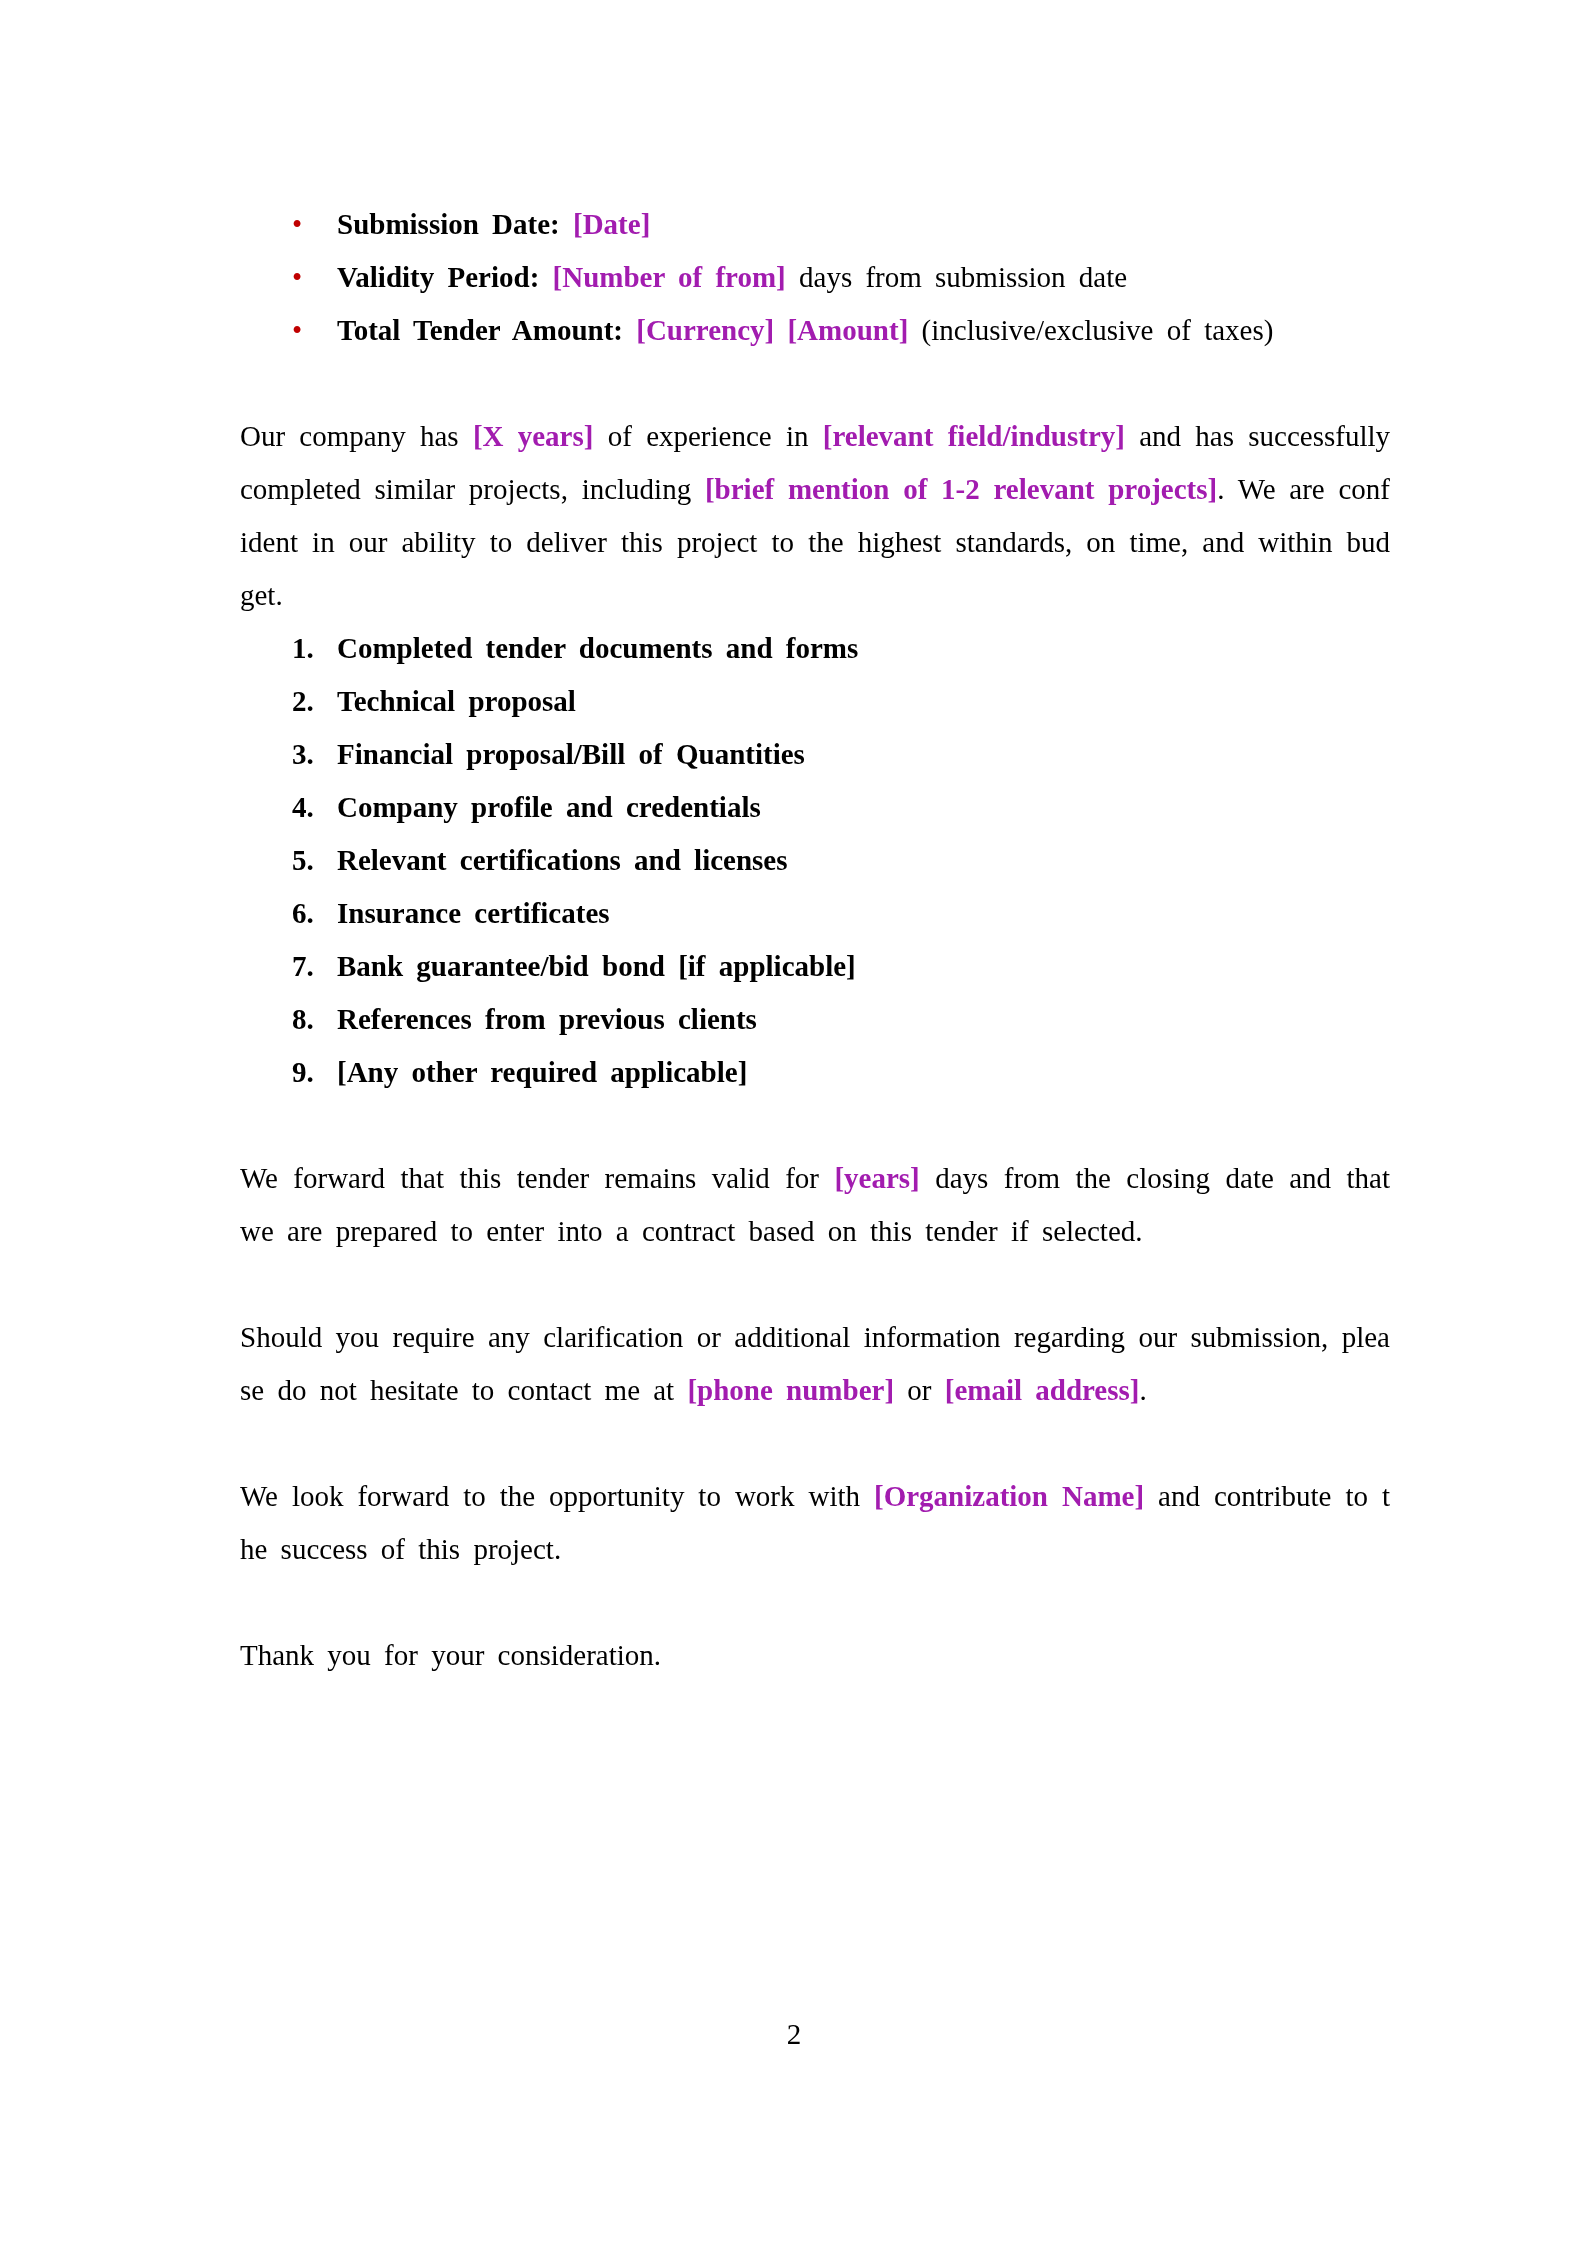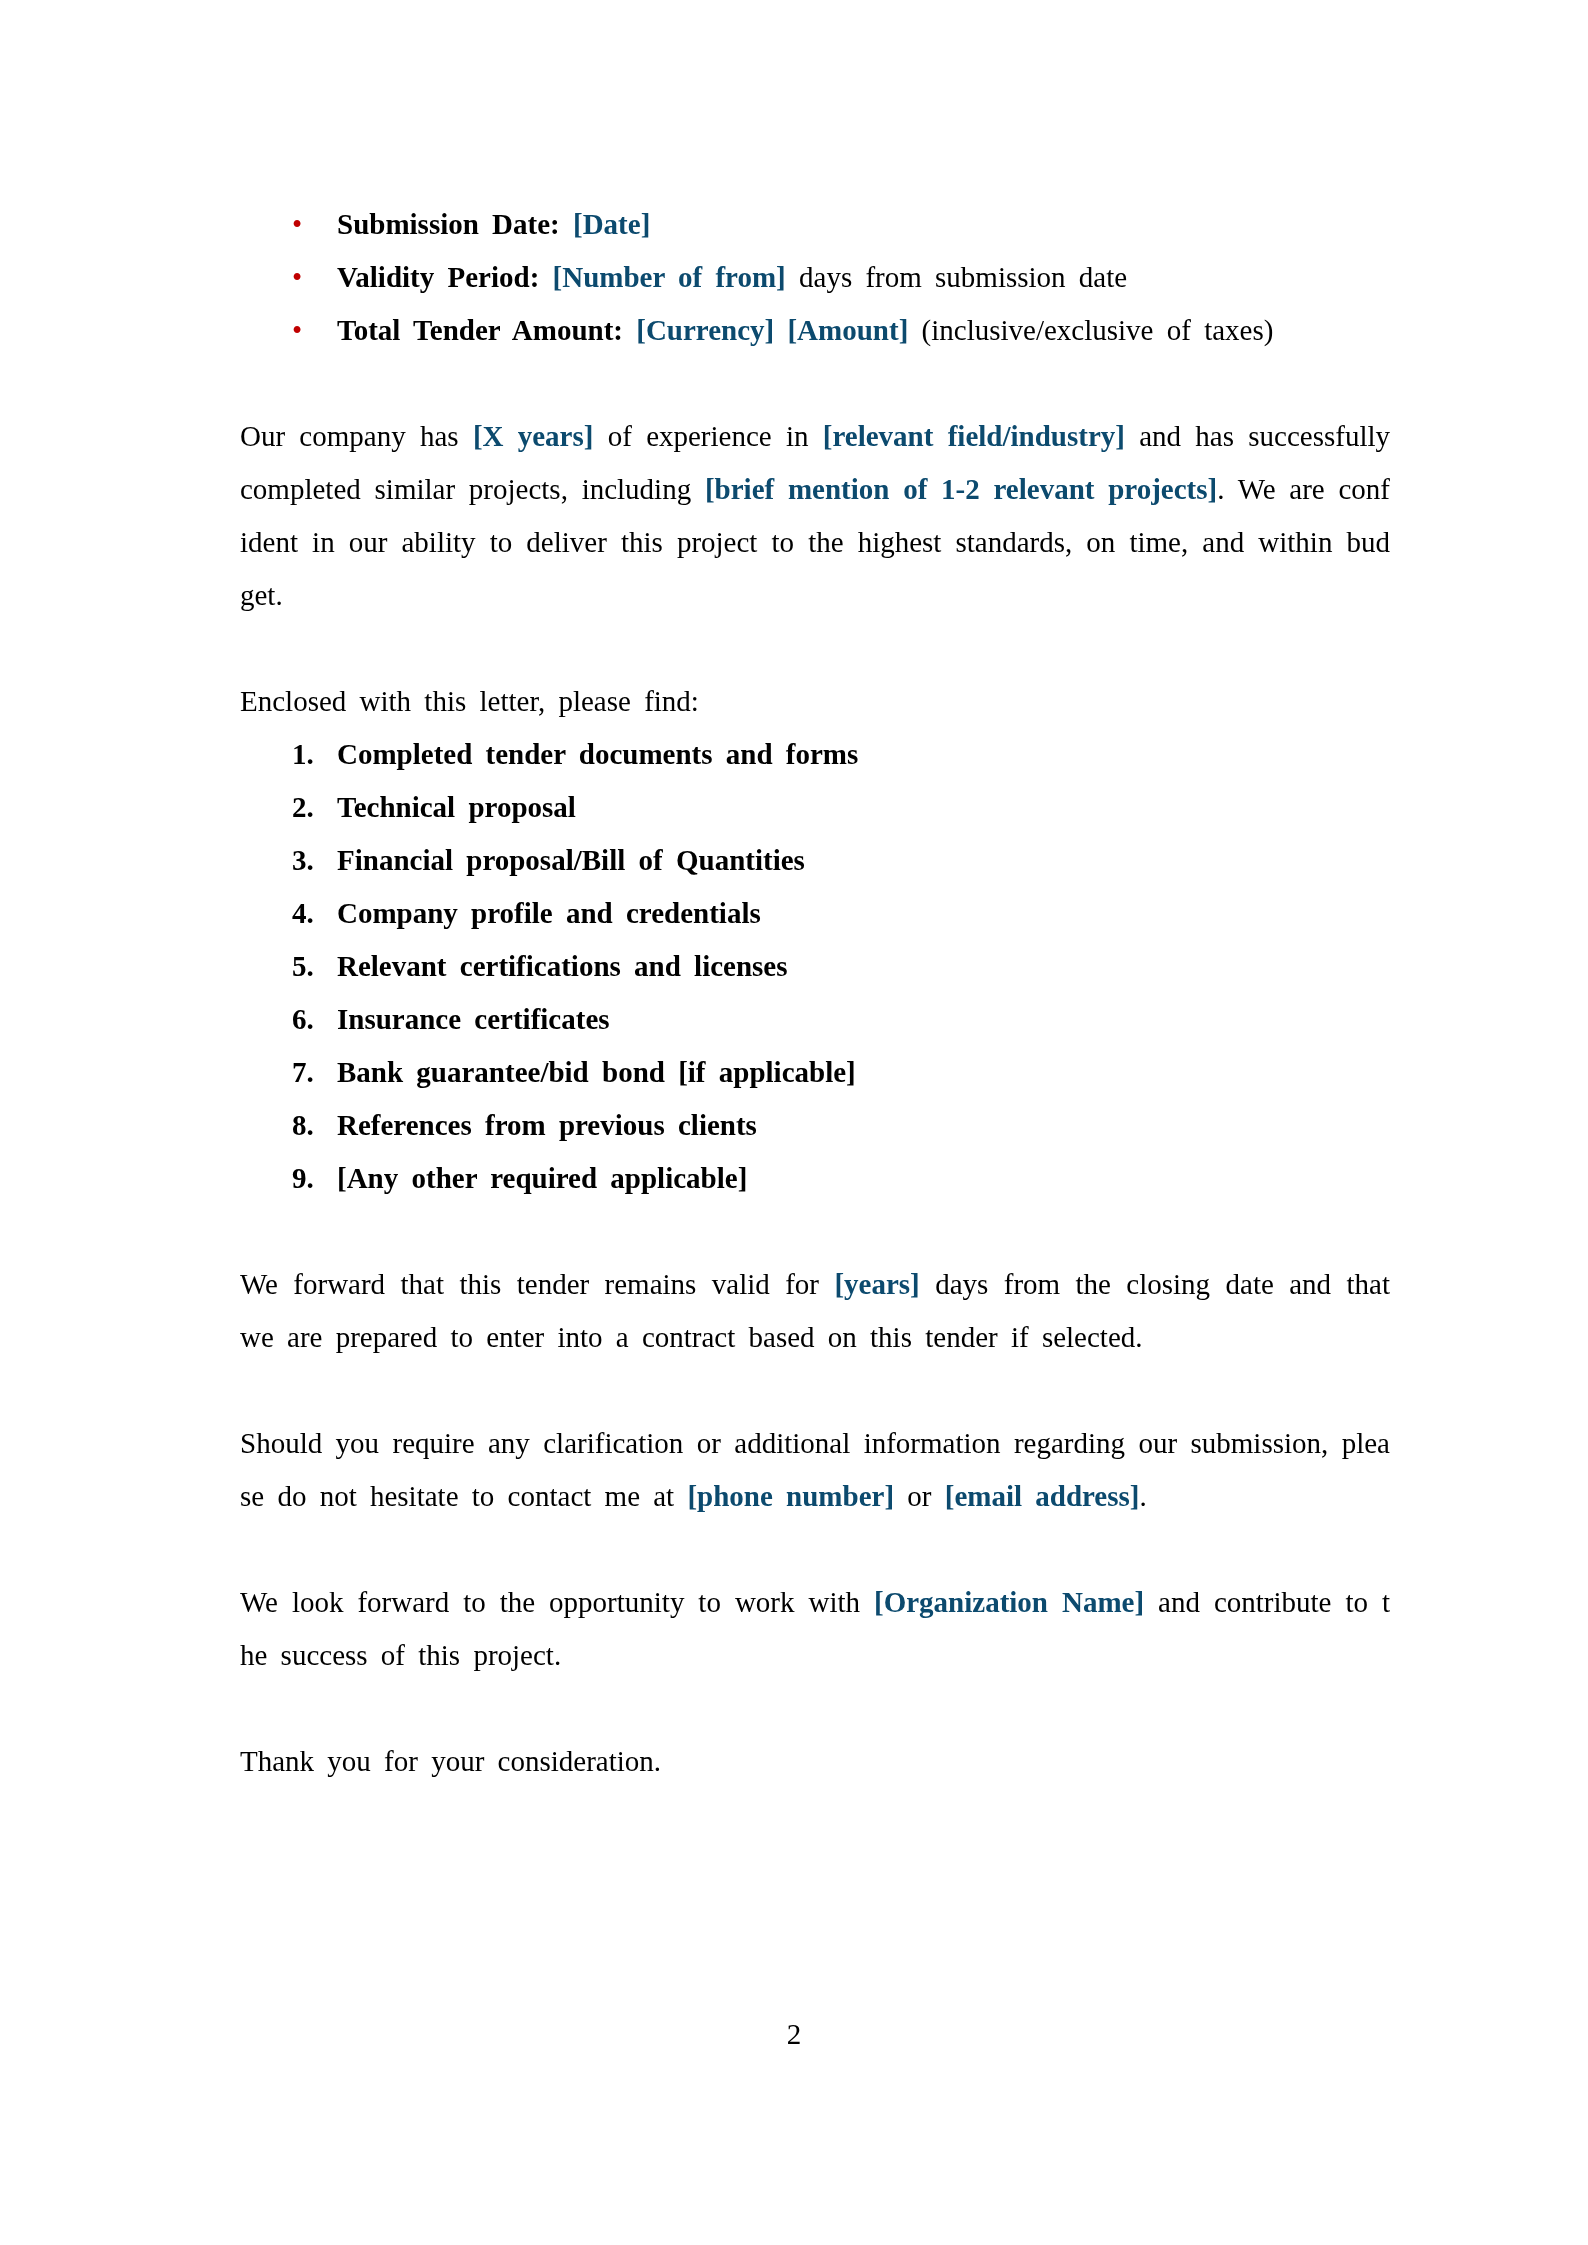--- a/index.html
+++ b/index.html
@@ -51,21 +51,21 @@
   }
   .num {
     font-weight: bold;
   }
   .li-body {
     flex: 1;
     text-align: justify;
     word-break: break-all;
   }
   .b { font-weight: bold; }
-  .r { color: #0c4a6e; }
+  .r { color: #a21caf; }
   .footer {
     position: absolute;
     top: 2008px;
     left: 0;
     width: 100%;
     text-align: center;
     font-size: 29px;
     line-height: 53px;
   }
 </style>
@@ -85,21 +85,20 @@
           <span class="li-body"><span class="b">Validity Period: </span><span class="b r">[Number of from]</span><span> days from submission date</span></span>
         </div>
         <div class="li">
           <span class="marker dot">•</span>
           <span class="li-body"><span class="b">Total Tender Amount: </span><span class="b r">[Currency] [Amount]</span><span> (inclusive/exclusive of taxes)</span></span>
         </div>
       </div>
 
     <p class="para"><span>Our company has </span><span class="b r">[X years]</span><span> of experience in </span><span class="b r">[relevant field/industry]</span><span> and has successfully completed similar projects, including </span><span class="b r">[brief mention of 1-2 relevant projects]</span><span>. We are confident in our ability to deliver this project to the highest standards, on time, and within budget.</span></p>
 
-    <p class="para"><span>Enclosed with this letter, please find:</span></p>
 
     <div class="list">
         <div class="li">
           <span class="marker num">1.</span>
           <span class="li-body"><span class="b">Completed tender documents and forms</span></span>
         </div>
         <div class="li">
           <span class="marker num">2.</span>
           <span class="li-body"><span class="b">Technical proposal</span></span>
         </div>

